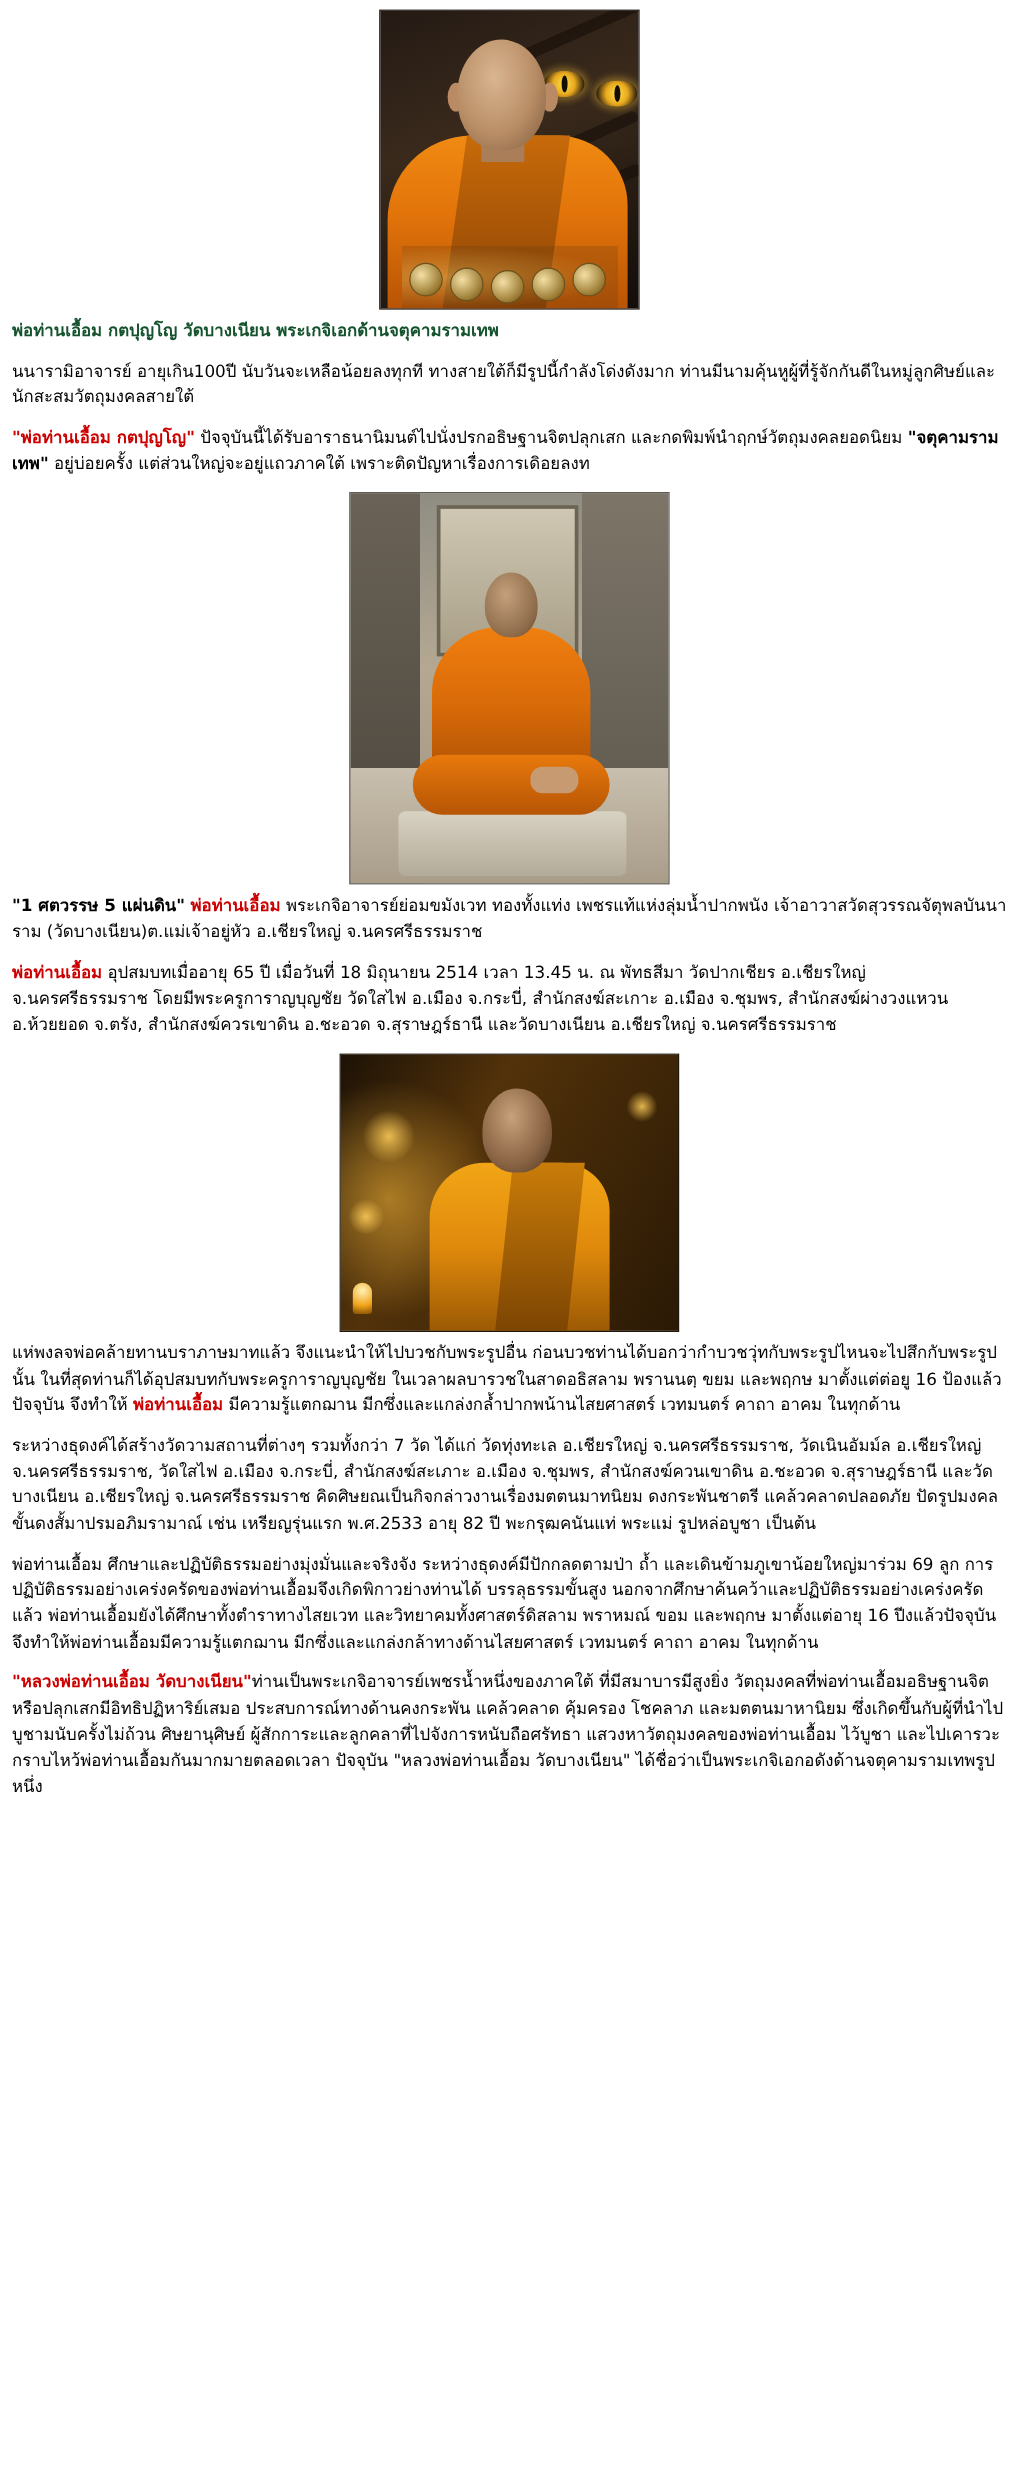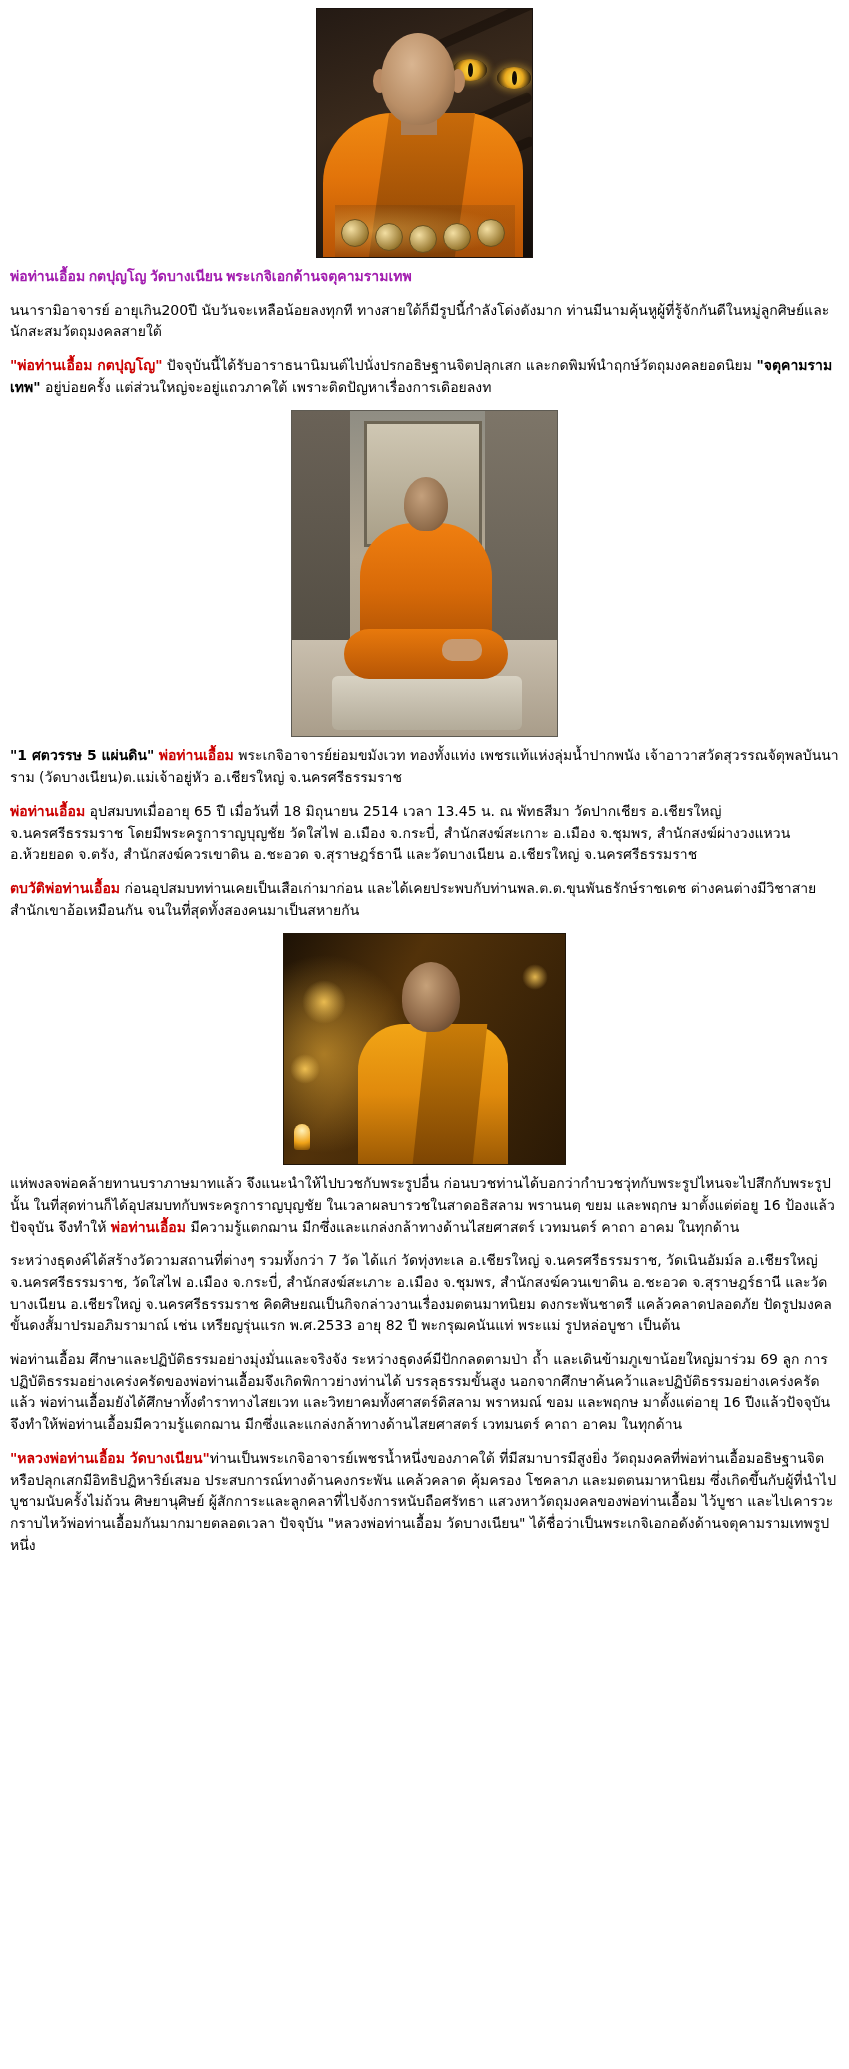--- a/index.html
+++ b/index.html
@@ -219,25 +219,24 @@
   }
   .red-head {
     color: #cc0000;
     font-weight: bold;
   }
   .bold {
     font-weight: bold;
   }
   .heading {
     font-weight: bold;
-    color: #a21caf;
+    color: #14532d;
     margin: 0 0 12px 0;
     font-size: 14px;
     line-height: 1.55;
-    font-family: Liberation Serif, serif;
   }
   .underline {
     text-decoration: underline;
   }
 </style>
 </head>
 <body>
 
 <div class="page">
 
@@ -260,21 +259,21 @@
       <div class="p1-coin" style="left:126px; top:214px;"></div>
       <div class="p1-coin" style="left:160px; top:210px;"></div>
     </div>
   </div>
 
   <div class="text">
 
     <p class="heading">พ่อท่านเอื้อม กตปุญโญ วัดบางเนียน พระเกจิเอกด้านจตุคามรามเทพ</p>
 
     <p>
-      <span>นนารามิอาจารย์ อายุเกิน</span><span>200</span><span>ปี นับวันจะเหลือน้อยลงทุกที ทางสายใต้ก็มีรูปนี้กำลังโด่งดังมาก ท่านมีนามคุ้นหูผู้ที่รู้จักกันดีในหมู่ลูกศิษย์และนักสะสมวัตถุมงคลสายใต้</span>
+      <span>นนารามิอาจารย์ อายุเกิน</span><span>100</span><span>ปี นับวันจะเหลือน้อยลงทุกที ทางสายใต้ก็มีรูปนี้กำลังโด่งดังมาก ท่านมีนามคุ้นหูผู้ที่รู้จักกันดีในหมู่ลูกศิษย์และนักสะสมวัตถุมงคลสายใต้</span>
     </p>
 
     <p>
       <span class="red-head">"พ่อท่านเอื้อม กตปุญโญ"</span><span> ปัจจุบันนี้ได้รับอาราธนานิมนต์ไปนั่งปรกอธิษฐานจิตปลุกเสก และกดพิมพ์นำฤกษ์วัตถุมงคลยอดนิยม </span><span class="bold">"จตุคามรามเทพ"</span><span> อยู่บ่อยครั้ง แต่ส่วนใหญ่จะอยู่แถวภาคใต้ เพราะติดปัญหาเรื่องการเดิอยลงท</span>
     </p>
   </div>
 
   <div class="img-center">
     <div class="photo photo2">
       <div class="p2-wallL"></div>
@@ -295,44 +294,41 @@
     <p>
       <span class="bold">"1 ศตวรรษ 5 แผ่นดิน"</span>
       <span class="red-head">พ่อท่านเอื้อม</span><span> พระเกจิอาจารย์ย่อมขมังเวท ทองทั้งแท่ง เพชรแท้แห่งลุ่มน้ำปากพนัง เจ้าอาวาสวัดสุวรรณจัตุพลบันนาราม (วัดบางเนียน)ต.แม่เจ้าอยู่หัว อ.เชียรใหญ่ จ.นครศรีธรรมราช</span>
     </p>
 
 
     <p>
       <span class="red-head">พ่อท่านเอื้อม</span><span> อุปสมบทเมื่ออายุ 65 ปี เมื่อวันที่ 18 มิถุนายน 2514 เวลา 13.45 น. ณ พัทธสีมา วัดปากเชียร อ.เชียรใหญ่ จ.นครศรีธรรมราช โดยมีพระครูการาญบุญชัย วัดใสไฟ อ.เมือง จ.กระบี่, สำนักสงฆ์สะเกาะ อ.เมือง จ.ชุมพร, สำนักสงฆ์ผ่างวงแหวน อ.ห้วยยอด จ.ตรัง, สำนักสงฆ์ควรเขาดิน อ.ชะอวด จ.สุราษฎร์ธานี และวัดบางเนียน อ.เชียรใหญ่ จ.นครศรีธรรมราช</span>
     </p>
 
-    <p>
-      <span class="red-head">ตบวัติพ่อท่านเอื้อม</span><span> ก่อนอุปสมบทท่านเคยเป็นเสือเก่ามาก่อน และได้เคยประพบกับท่านพล.ต.ต.ขุนพันธรักษ์ราชเดช ต่างคนต่างมีวิชาสายสำนักเขาอ้อเหมือนกัน จนในที่สุดทั้งสองคนมาเป็นสหายกัน</span>
-    </p>
   </div>
 
   <div class="img-center">
     <div class="photo photo3">
       <div class="p3-glow"></div>
       <div class="p3-bokeh" style="left:18px; top:46px; width:44px; height:44px;"></div>
       <div class="p3-bokeh" style="left:6px; top:120px; width:30px; height:30px;"></div>
       <div class="p3-bokeh" style="left:238px; top:30px; width:26px; height:26px;"></div>
       <div class="p3-robe"></div>
       <div class="p3-head"></div>
       <div class="p3-candle"></div>
     </div>
   </div>
 
   <div class="text">
 
 
     <p>
       <span>แห่พงลจพ่อคล้ายทานบราภาษมาทแล้ว จึงแนะนำให้ไปบวชกับพระรูปอื่น ก่อนบวชท่านได้บอกว่ากำบวชวุ่ทกับพระรูปไหนจะไปสึกกับพระรูปนั้น ในที่สุดท่านก็ได้อุปสมบทกับพระครูการาญบุญชัย ในเวลาผลบารวชในสาดอธิสลาม พรานนตฺ ขยม และพฤกษ มาตั้งแต่ต่อยู 16 ป้องแล้วปัจจุบัน จึงทำให้</span>
       <span class="red-head">พ่อท่านเอื้อม</span>
-      <span>มีความรู้แตกฌาน มีกซึ่งและแกล่งกล้าทางด้านไสยศาสตร์ เวทมนตร์ คาถา อาคม ในทุกด้าน</span>
+      <span>มีความรู้แตกฌาน มีกซึ่งและแกล่งกล้ำปากพน้านไสยศาสตร์ เวทมนตร์ คาถา อาคม ในทุกด้าน</span>
     </p>
 
 
     <p>ระหว่างธุดงค์ได้สร้างวัดวามสถานที่ต่างๆ รวมทั้งกว่า 7 วัด ได้แก่ วัดทุ่งทะเล อ.เชียรใหญ่ จ.นครศรีธรรมราช, วัดเนินอัมม์ล อ.เชียรใหญ่ จ.นครศรีธรรมราช, วัดใสไฟ อ.เมือง จ.กระบี่, สำนักสงฆ์สะเภาะ อ.เมือง จ.ชุมพร, สำนักสงฆ์ควนเขาดิน อ.ชะอวด จ.สุราษฎร์ธานี และวัดบางเนียน อ.เชียรใหญ่ จ.นครศรีธรรมราช คิดศิษยณเป็นกิจกล่าวงานเรื่องมตตนมาทนิยม ดงกระพันชาตรี แคล้วคลาดปลอดภัย ปัดรูปมงคลขั้นดงสั้มาปรมอภิมรามาณ์ เช่น เหรียญรุ่นแรก พ.ศ.2533 อายุ 82 ปี พะกรุฒคนันแท่ พระแม่ รูปหล่อบูชา เป็นต้น</p>
 
     <p>พ่อท่านเอื้อม ศึกษาและปฏิบัติธรรมอย่างมุ่งมั่นและจริงจัง ระหว่างธุดงค์มีปักกลดตามป่า ถ้ำ และเดินข้ามภูเขาน้อยใหญ่มาร่วม 69 ลูก การปฏิบัติธรรมอย่างเคร่งครัดของพ่อท่านเอื้อมจึงเกิดพิกาวย่างท่านได้ บรรลุธรรมขั้นสูง นอกจากศึกษาค้นคว้าและปฏิบัติธรรมอย่างเคร่งครัดแล้ว พ่อท่านเอื้อมยังได้ศึกษาทั้งตำราทางไสยเวท และวิทยาคมทั้งศาสตร์ดิสลาม พราหมณ์ ขอม และพฤกษ มาตั้งแต่อายุ 16 ปีงแล้วปัจจุบัน จึงทำให้พ่อท่านเอื้อมมีความรู้แตกฌาน มีกซึ่งและแกล่งกล้าทางด้านไสยศาสตร์ เวทมนตร์ คาถา อาคม ในทุกด้าน</p>
 
     <p>
       <span class="red-head">"หลวงพ่อท่านเอื้อม วัดบางเนียน"</span><span>ท่านเป็นพระเกจิอาจารย์เพชรน้ำหนึ่งของภาคใต้ ที่มีสมาบารมีสูงยิ่ง วัตถุมงคลที่พ่อท่านเอื้อมอธิษฐานจิตหรือปลุกเสกมีอิทธิปฏิหาริย์เสมอ ประสบการณ์ทางด้านคงกระพัน แคล้วคลาด คุ้มครอง โชคลาภ และมตตนมาหานิยม ซึ่งเกิดขึ้นกับผู้ที่นำไปบูชามนับครั้งไม่ถ้วน ศิษยานุศิษย์ ผู้สักการะและลูกคลาที่ไปจังการหนับถือศรัทธา แสวงหาวัตถุมงคลของพ่อท่านเอื้อม ไว้บูชา และไปเคารวะกราบไหว้พ่อท่านเอื้อมกันมากมายตลอดเวลา ปัจจุบัน "หลวงพ่อท่านเอื้อม วัดบางเนียน" ได้ชื่อว่าเป็นพระเกจิเอกอดังด้านจตุคามรามเทพรูปหนึ่ง</span>
     </p>

